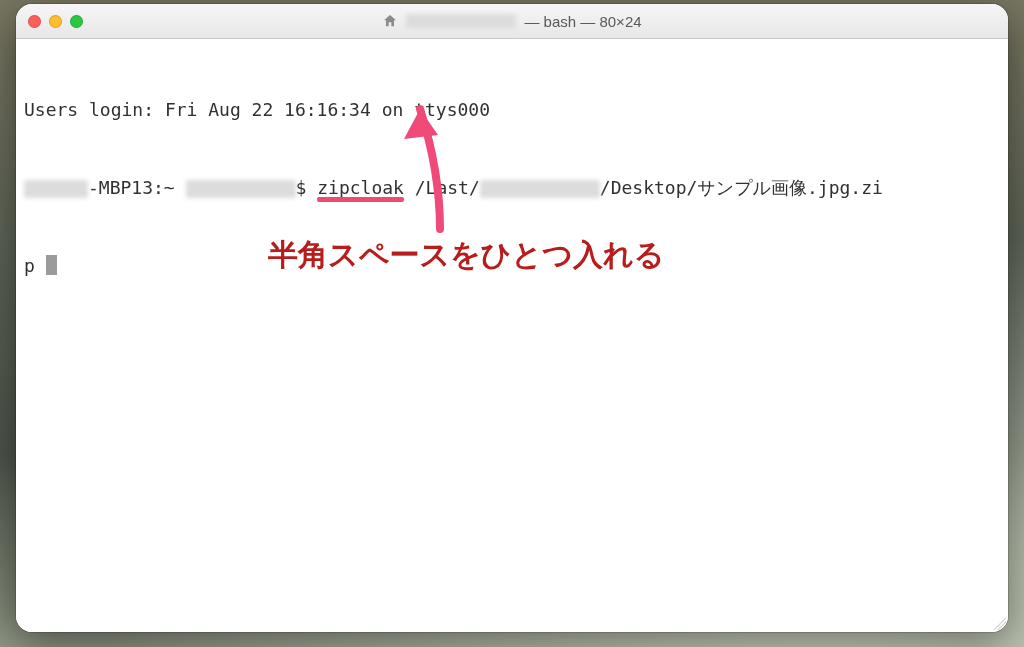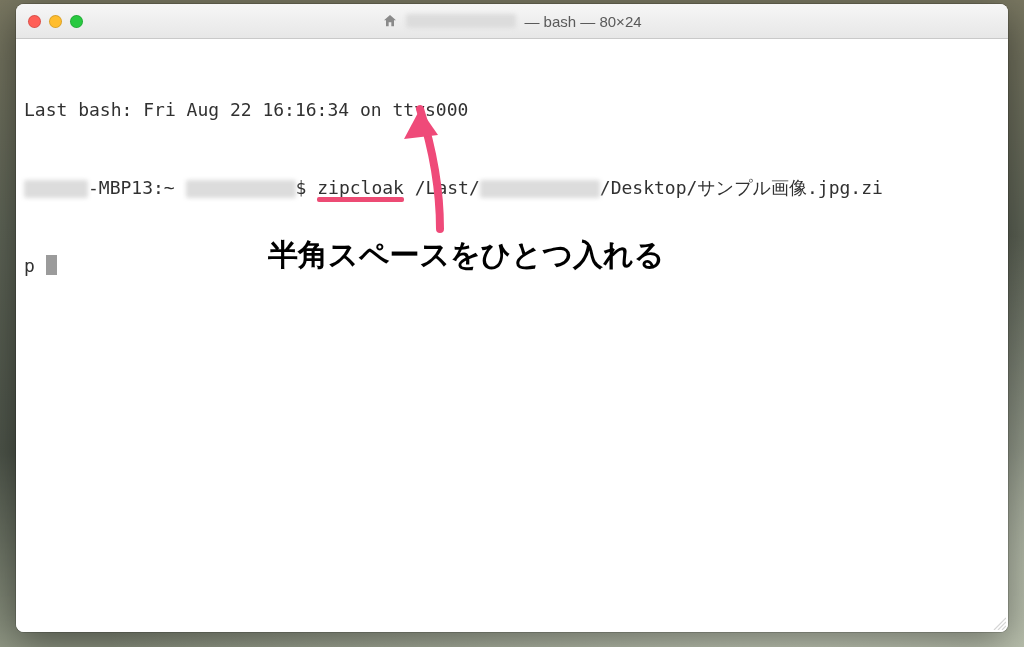--- a/index.html
+++ b/index.html
@@ -22,21 +22,21 @@
     filter: blur(0.5px);
   }
 
   .window {
     position: absolute;
     left: 16px;
     top: 4px;
     width: 992px;
     height: 628px;
     background: #ffffff;
-    border-radius: 8px;
+    border-radius: 16px;
     box-shadow: 0 10px 40px rgba(0,0,0,0.45), 0 0 0 1px rgba(0,0,0,0.15);
     overflow: hidden;
     display: flex;
     flex-direction: column;
   }
 
   .titlebar {
     height: 34px;
     background: linear-gradient(#f6f6f6, #e7e7e7);
     border-bottom: 1px solid #c9c9c9;
@@ -154,21 +154,21 @@
     pointer-events: none;
   }
   .annot svg {
     position: absolute;
     left: 0; top: 0;
   }
   .annot-text {
     position: absolute;
     left: 252px;
     top: 196px;
-    color: #000000;
+    color: #b91c1c;
     font-size: 30px;
     font-weight: 700;
     font-family: "Hiragino Kaku Gothic ProN", "Yu Gothic", -apple-system, sans-serif;
     white-space: nowrap;
     text-shadow: 0 0 1px rgba(255,255,255,0.4);
   }
 
   .resize-grip {
     position: absolute;
     right: 2px; bottom: 2px;
@@ -197,21 +197,21 @@
           </svg>
       </span>
       <span class="blur-chip" style="width:110px;height:14px">████████</span>
       <span> — bash — 80×24</span>
     </div>
   </div>
 
   <div class="term-area">
 
     <div class="term-text">
-      <span class="term-line"><span>Last bash: </span><span>Fri Aug 22 16:16:34</span><span> on ttys000</span></span>
+      <span class="term-line"><span>Users login: </span><span>Fri Aug 22 16:16:34</span><span> on ttys000</span></span>
       <span class="term-line"><span class="inline-blur" style="width:64px"></span><span>-MBP13:~ </span><span class="inline-blur" style="width:110px"></span><span>$ </span><span class="underline-red">zipcloak</span><span> /Last/</span><span class="inline-blur" style="width:120px"></span><span>/Desktop/サンプル画像.jpg.zi</span></span>
       <span class="term-line"><span>p </span><span class="cursor-block"></span></span>
     </div>
 
     <div class="annot">
       <svg width="992" height="594">
         <defs>
           <marker id="arrowhead" markerWidth="18" markerHeight="18" refX="9" refY="3" orient="auto">
             <path d="M0,0 L18,3 L0,6 L4,3 Z" fill="#ef4a79"></path>
           </marker>

